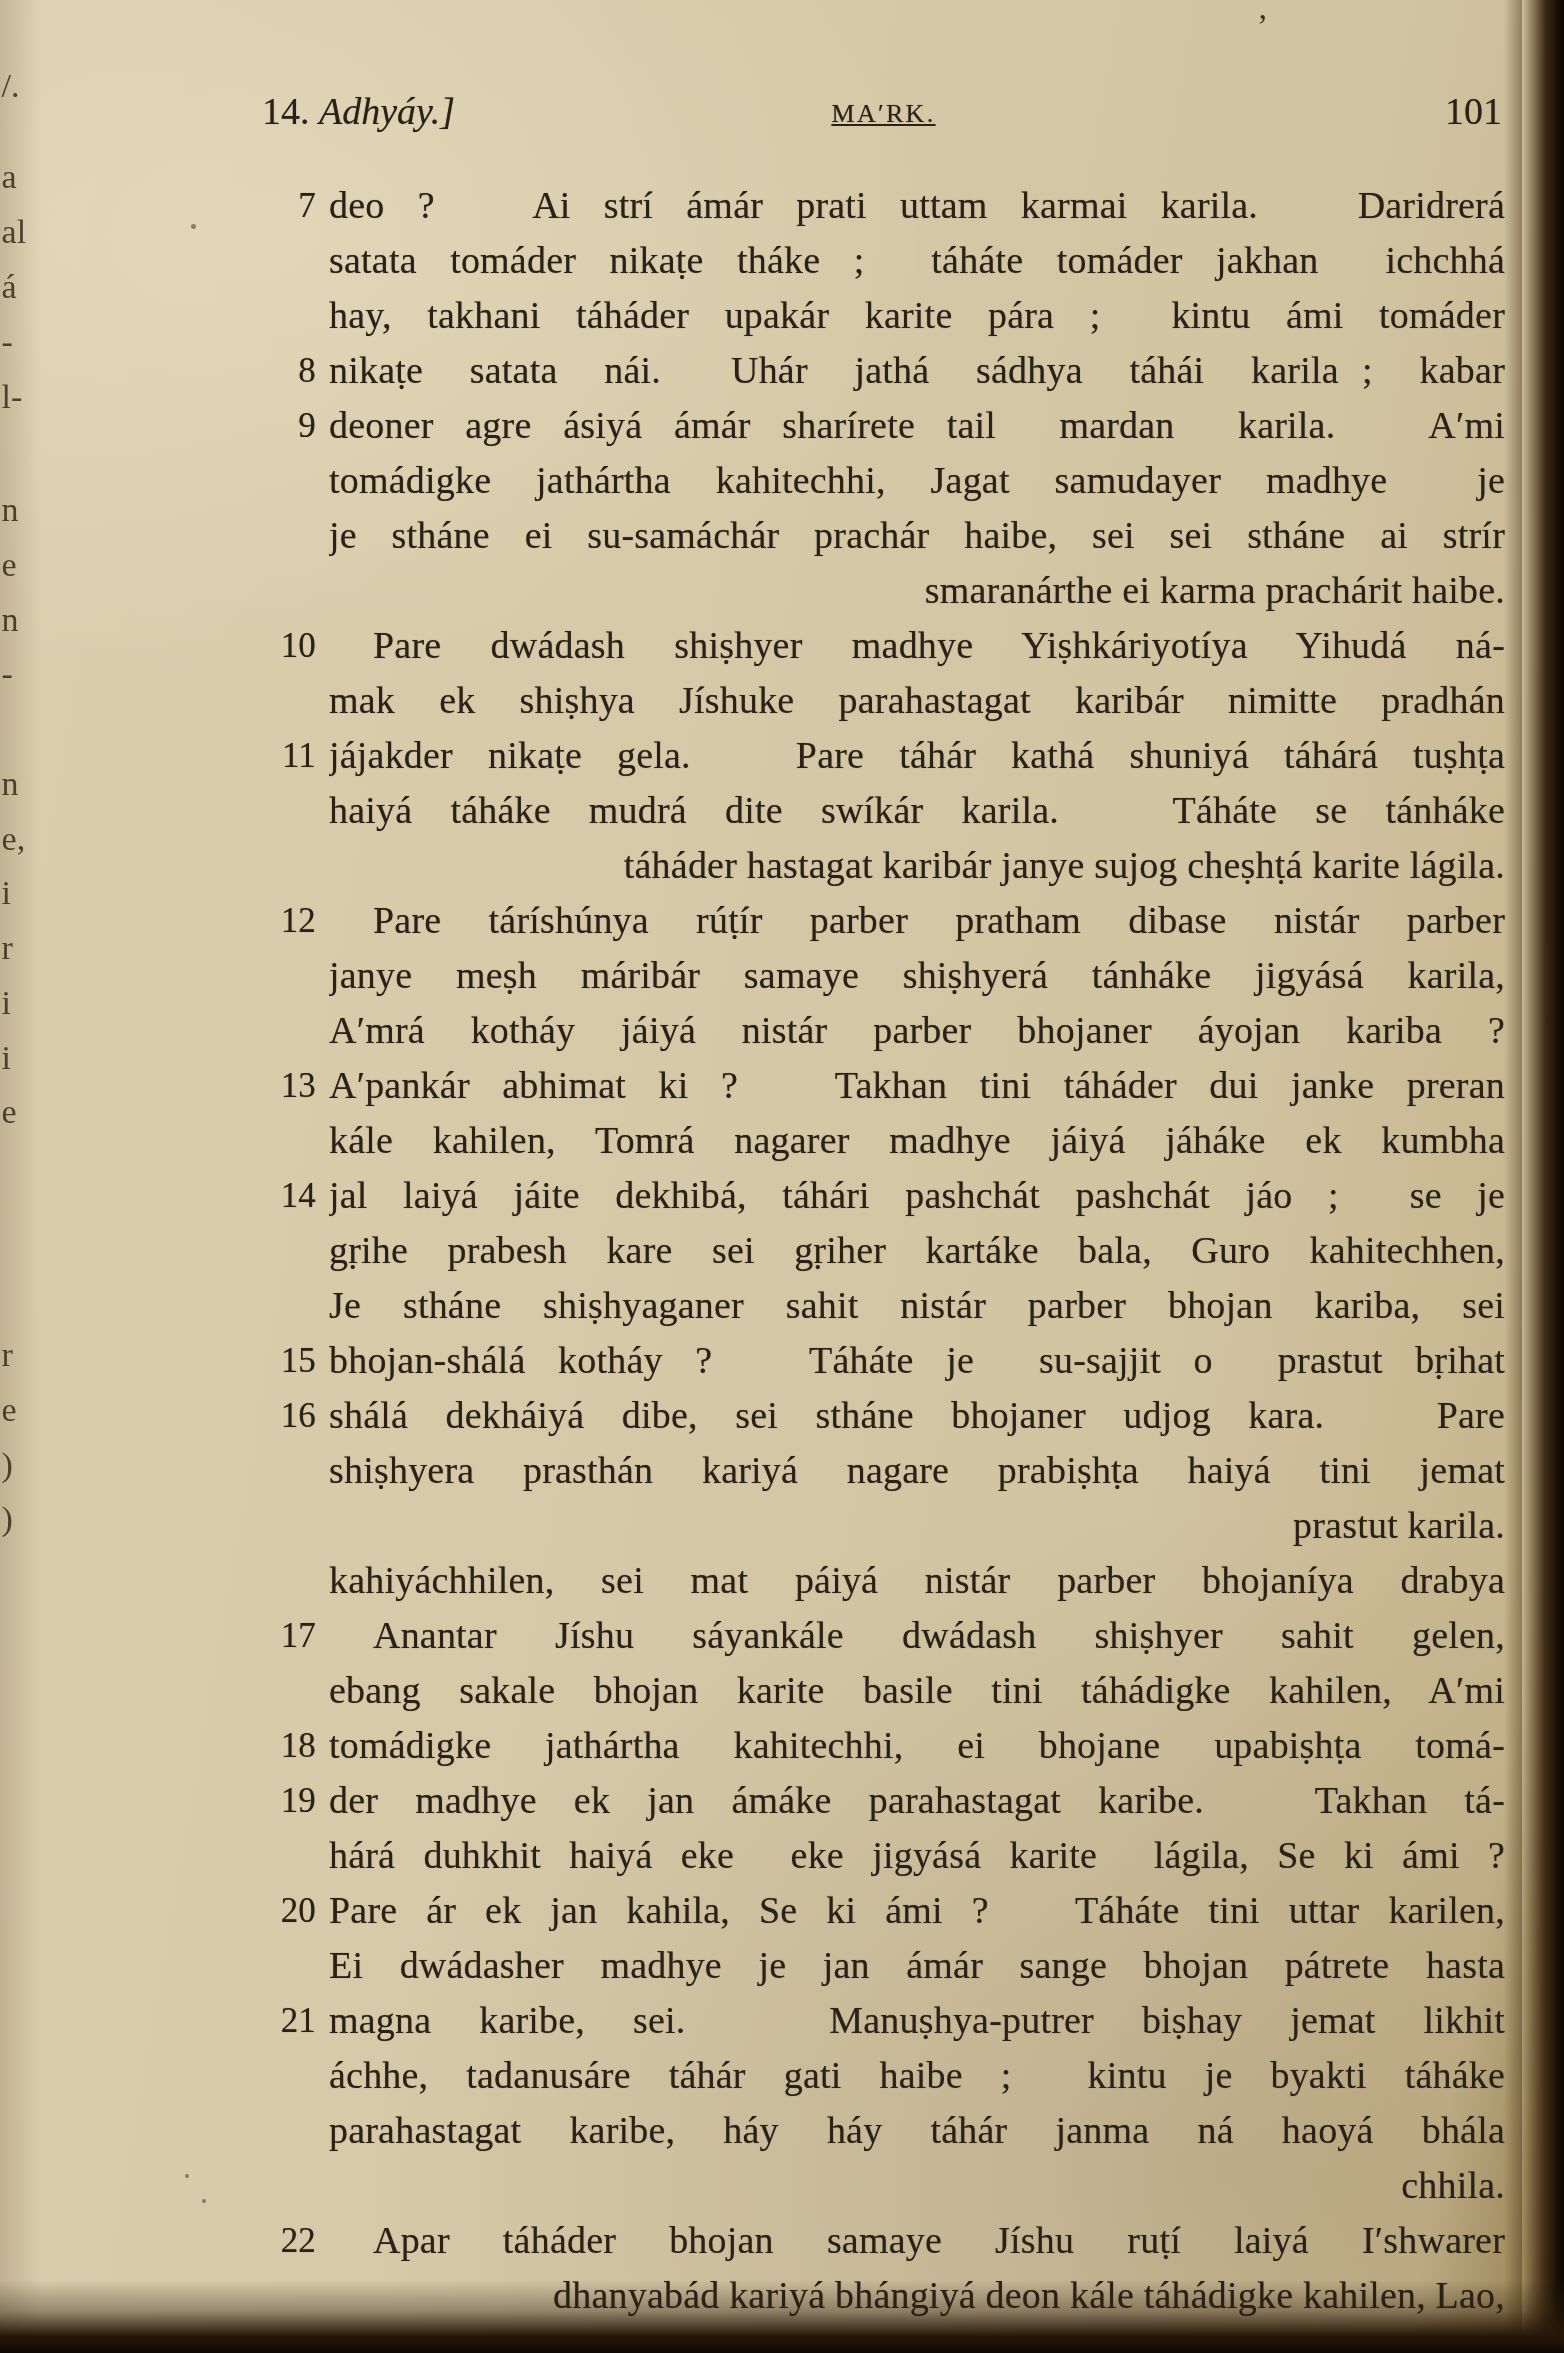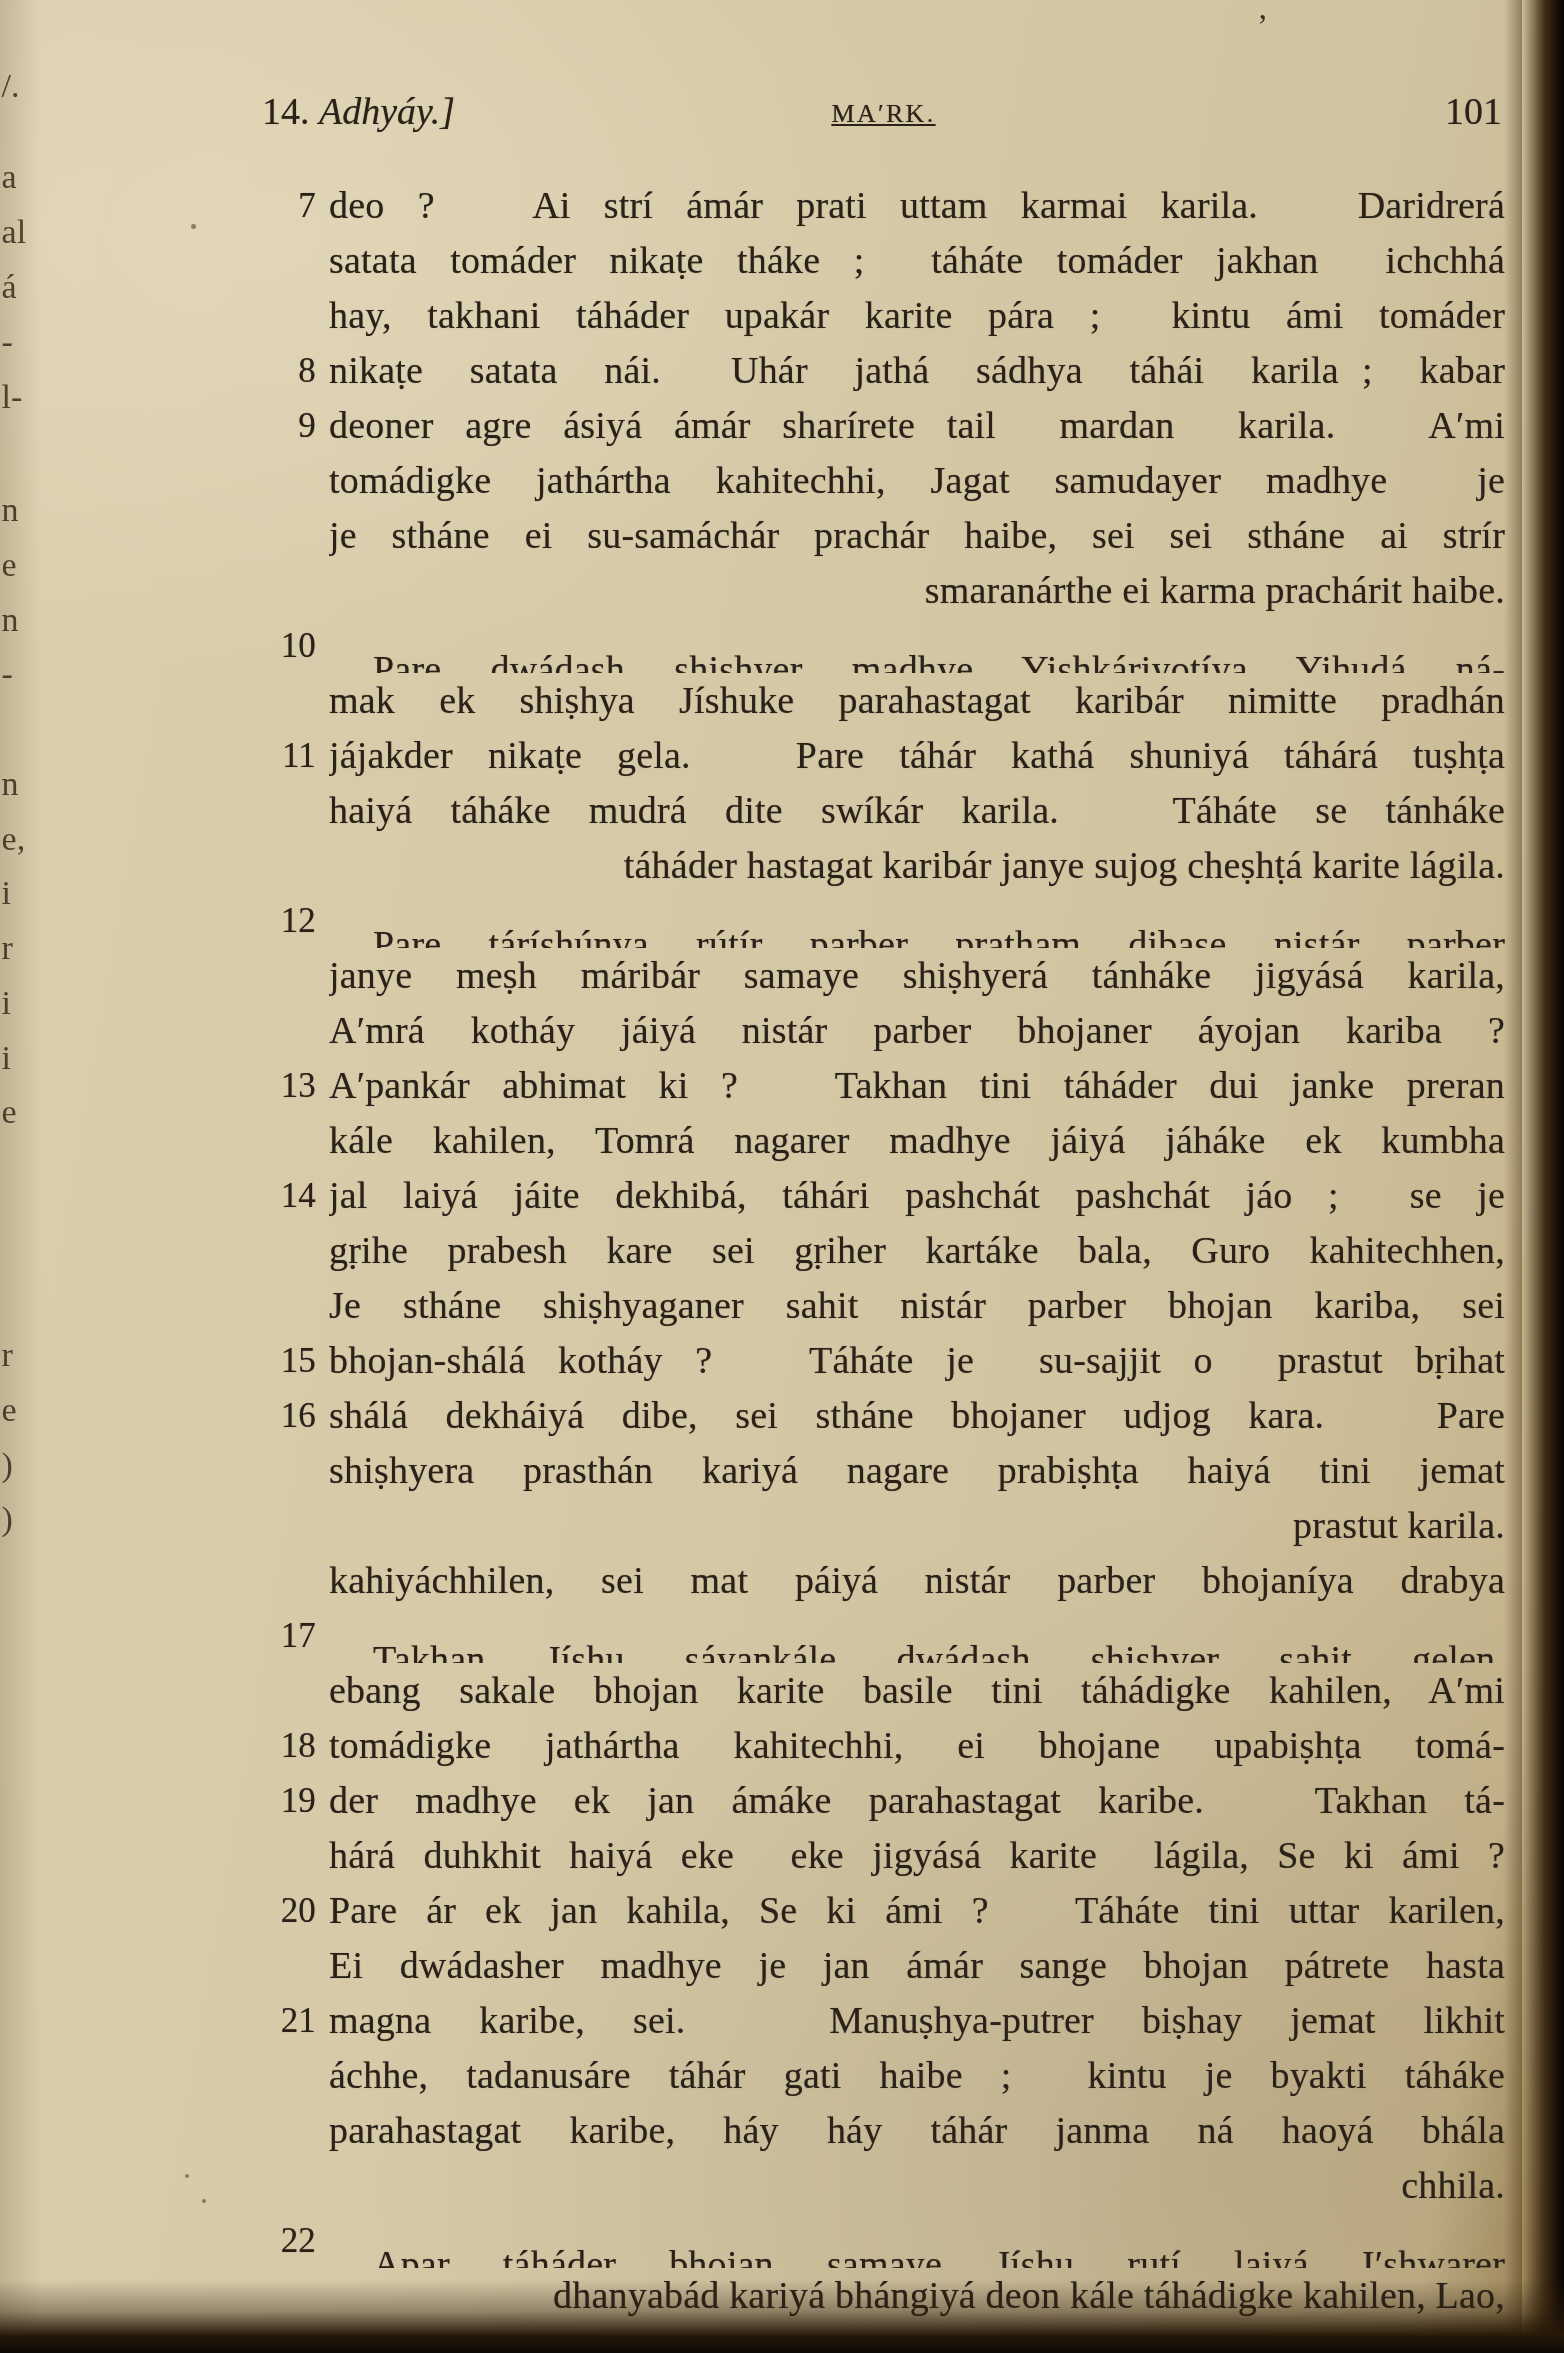--- a/index.html
+++ b/index.html
@@ -35,21 +35,21 @@
   .header{position:relative;height:50px;margin-bottom:42px;font-size:38px;line-height:50px;text-align:right;}
   .h-left{position:absolute;left:0;top:0;}
   .h-left i{font-style:italic;}
   .h-center{position:absolute;left:50%;top:4.7px;transform:translateX(-50%);font-size:26px;letter-spacing:2.3px;line-height:45px;text-decoration:underline;}
   .h-right{position:absolute;right:3.1px;top:0;}
   .lines{position:relative;}
   .line{display:flex;height:55px;line-height:55px;font-size:38px;}
   .vnum{flex:none;width:67px;box-sizing:border-box;text-align:right;padding-right:13.3px;font-size:35px;}
   .ltext{flex:1;display:block;white-space:pre-wrap;overflow:hidden;max-height:55px;letter-spacing:0.2px;text-align:right;}
   .line.j .ltext{text-align:justify;text-align-last:justify;}
-  .line.p .ltext{padding-left:44px;margin-top:24px;}
+  .line.p .ltext{padding-left:44px;}
   .edge-fragments span{
     position:absolute;left:1.6px;font-size:34px;line-height:1;color:#352b1c;opacity:0.85;
   }
   .stray{position:absolute;left:1257px;top:9.4px;font-size:33px;color:#3a2f1f;}
   .speck{position:absolute;border-radius:50%;background:rgba(52,40,24,0.5);}
   .speck.s1{left:191px;top:224px;width:4.7px;height:4.7px;}
   .speck.s2{left:185px;top:2174px;width:3.9px;height:3.9px;}
   .speck.s3{left:202px;top:2199px;width:3.9px;height:3.9px;}
 </style>
 </head>
@@ -188,21 +188,21 @@
         <div class="line">
           <span class="vnum"></span>
           <span class="ltext">prastut karila.</span>
         </div>
         <div class="line j">
           <span class="vnum"></span>
           <span class="ltext">kahiyáchhilen, sei mat páiyá nistár parber bhojaníya drabya</span>
         </div>
         <div class="line j p">
           <span class="vnum">17</span>
-          <span class="ltext">Takhan Jíshu sáyankále dwádash shiṣhyer sahit gelen,</span>
+          <span class="ltext">Anantar Jíshu sáyankále dwádash shiṣhyer sahit gelen,</span>
         </div>
         <div class="line j">
           <span class="vnum"></span>
           <span class="ltext">ebang sakale bhojan karite basile tini táhádigke kahilen, A′mi</span>
         </div>
         <div class="line j">
           <span class="vnum">18</span>
           <span class="ltext">tomádigke jathártha kahitechhi, ei bhojane upabiṣhṭa tomá-</span>
         </div>
         <div class="line j">

